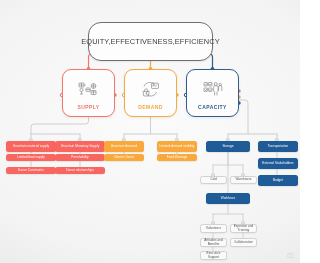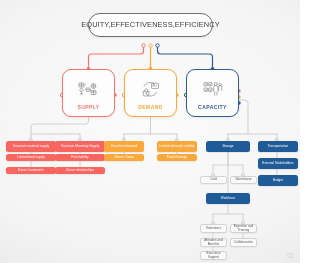--- a/index.html
+++ b/index.html
@@ -23,22 +23,22 @@
     position: absolute;
     display: flex;
     align-items: center;
     justify-content: center;
     text-align: center;
     line-height: 1.05;
   }
 
   
   .root-box {
-    left: 88px; top: 13px;
-    width: 125px; height: 24px;
+    left: 88px; top: 22px;
+    width: 125px; height: 39px;
     border: 1.1px solid #6f6f6f;
     border-radius: 13px;
     background: #fdfdfd;
     box-shadow: 0 1px 2px rgba(0,0,0,0.07);
   }
   .root-label {
     font-size: 7.4px;
     color: #3d3d3d;
     letter-spacing: .1px;
     white-space: nowrap;

